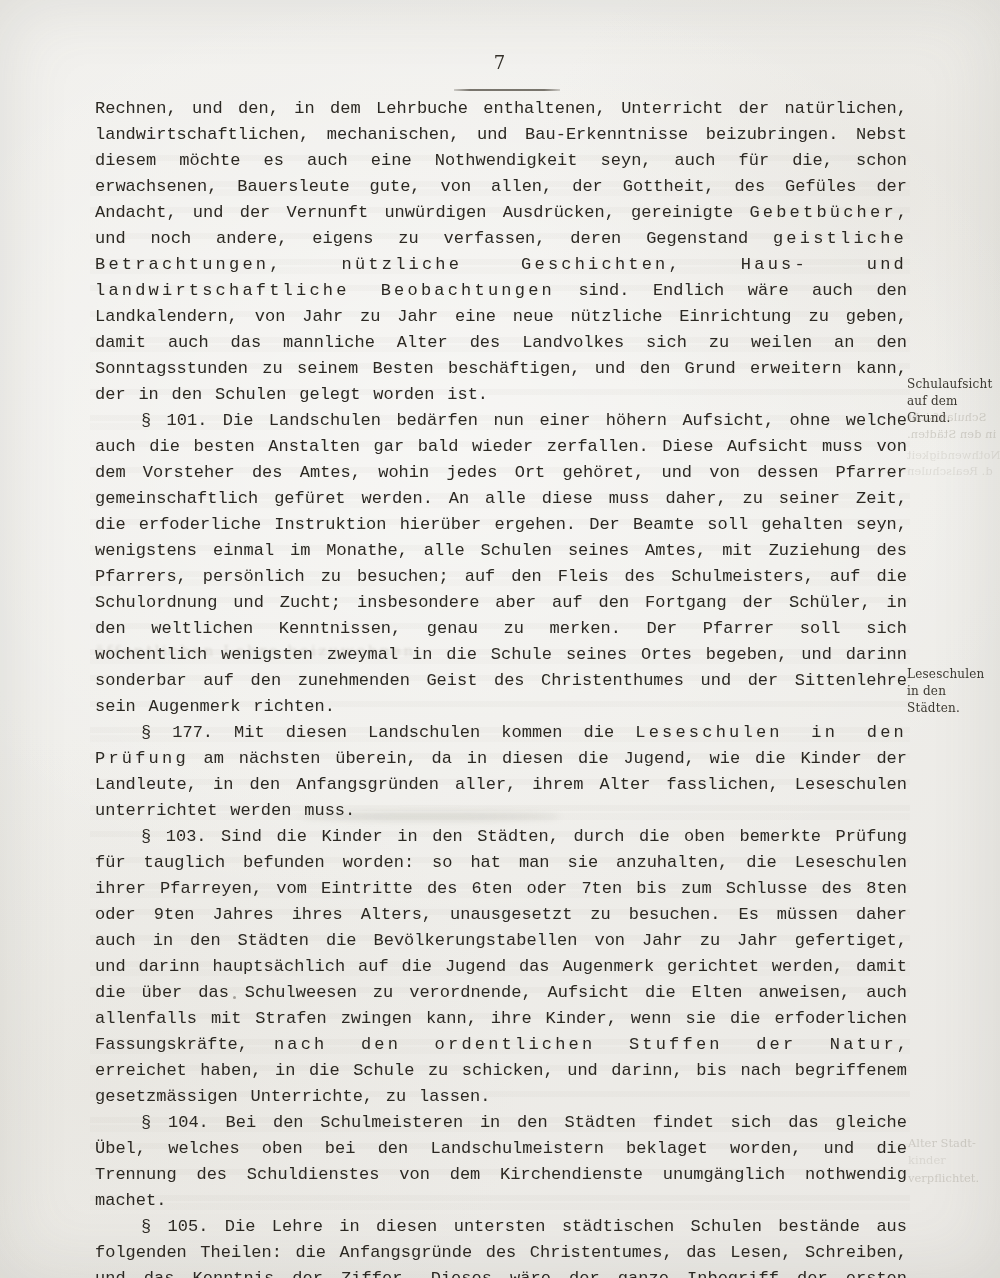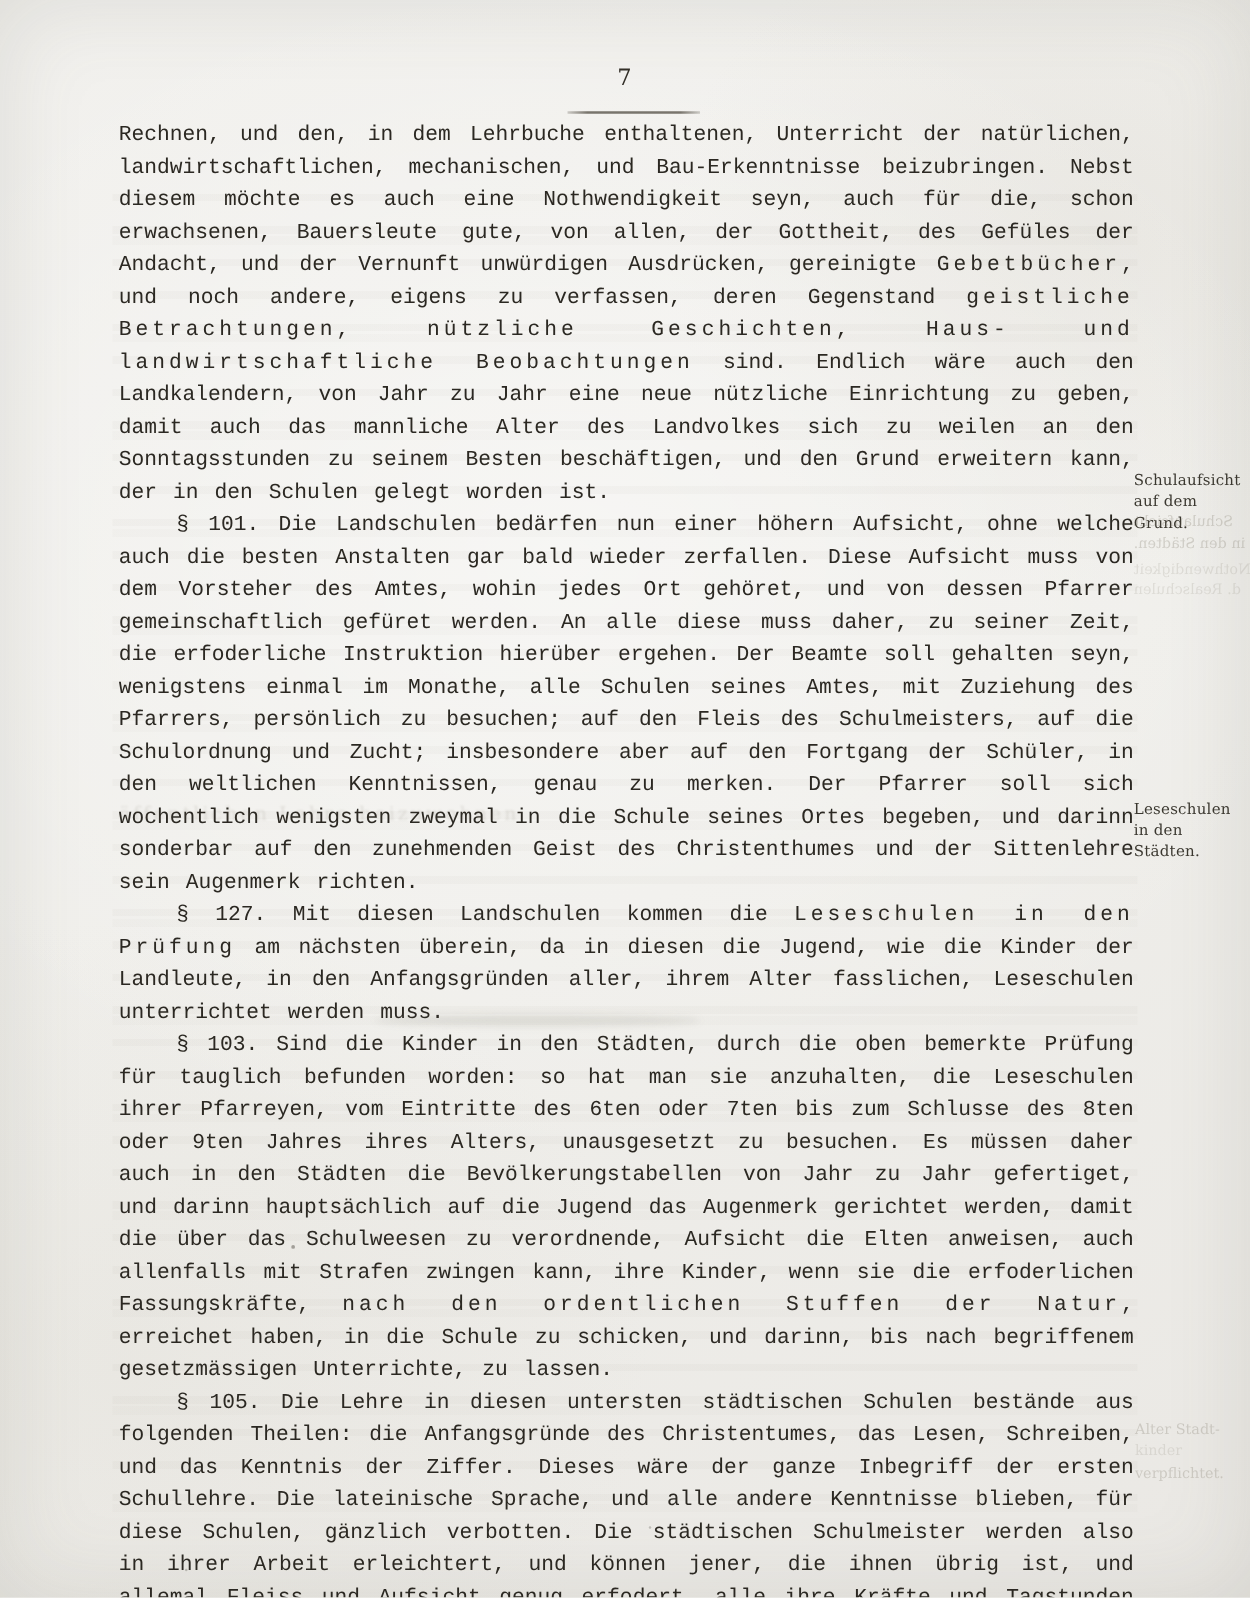--- a/index.html
+++ b/index.html
@@ -72,31 +72,32 @@
 <div class="page">
 
   <div class="bleed-stripes"></div>
 
   <div class="pageno">7</div>
   <div class="pageno-rule"></div>
 
   <main class="text-block" id="text-column">
       <p class="para"><span class="run">Rechnen, und den, in dem Lehrbuche enthaltenen, Unterricht der natürlichen, landwirtschaftlichen, mechanischen, und Bau-Erkenntnisse beizubringen.  Nebst diesem möchte es auch eine Nothwendigkeit seyn, auch für die, schon erwachsenen, Bauersleute gute, von allen, der Gottheit, des Gefüles der Andacht, und der Vernunft unwürdigen Ausdrücken, gereinigte </span><span class="sp">Gebetbücher</span><span class="run">, und noch andere, eigens zu verfassen, deren Gegenstand </span><span class="sp">geistliche Betrachtungen, nützliche Geschichten, Haus- und landwirtschaftliche Beobachtungen</span><span class="run"> sind.  Endlich wäre auch den Landkalendern, von Jahr zu Jahr eine neue nützliche Einrichtung zu geben, damit auch das mannliche Alter des Landvolkes sich zu weilen an den Sonntagsstunden zu seinem Besten beschäftigen, und den Grund erweitern kann, der in den Schulen gelegt worden ist.</span></p>
       <p class="para indent"><span class="run">§ 101.  Die Landschulen bedärfen nun einer höhern Aufsicht, ohne welche auch die besten Anstalten gar bald wieder zerfallen.  Diese Aufsicht muss von dem Vorsteher des Amtes, wohin jedes Ort gehöret, und von dessen Pfarrer gemeinschaftlich gefüret werden. An alle diese muss daher, zu seiner Zeit, die erfoderliche Instruktion hierüber ergehen.  Der Beamte soll gehalten seyn, wenigstens einmal im Monathe, alle Schulen seines Amtes, mit Zuziehung des Pfarrers, persönlich zu besuchen; auf den Fleis des Schulmeisters, auf die Schulordnung und Zucht; insbesondere aber auf den Fortgang der Schüler, in den weltlichen Kenntnissen, genau zu merken.  Der Pfarrer soll sich wochentlich wenigsten zweymal in die Schule seines Ortes begeben, und darinn sonderbar auf den zunehmenden Geist des Christenthumes und der Sittenlehre sein Augenmerk richten.</span></p>
-      <p class="para indent"><span class="run">§ 127.  Mit diesen Landschulen kommen die </span><span class="sp">Leseschulen in den Prüfung</span><span class="run"> am nächsten überein, da in diesen die Jugend, wie die Kinder der Landleute, in den Anfangsgründen aller, ihrem Alter fasslichen, Leseschulen unterrichtet werden muss.</span></p>
+      <p class="para indent"><span class="run">§ 177.  Mit diesen Landschulen kommen die </span><span class="sp">Leseschulen in den Prüfung</span><span class="run"> am nächsten überein, da in diesen die Jugend, wie die Kinder der Landleute, in den Anfangsgründen aller, ihrem Alter fasslichen, Leseschulen unterrichtet werden muss.</span></p>
       <p class="para indent"><span class="run">§ 103.  Sind die Kinder in den Städten, durch die oben bemerkte Prüfung für tauglich befunden worden: so hat man sie anzuhalten, die Leseschulen ihrer Pfarreyen, vom Eintritte des 6ten oder 7ten bis zum Schlusse des 8ten oder 9ten Jahres ihres Alters, unausgesetzt zu besuchen.  Es müssen daher auch in den Städten die Bevölkerungstabellen von Jahr zu Jahr gefertiget, und darinn hauptsächlich auf die Jugend das Augenmerk gerichtet werden, damit die über das Schulweesen zu verordnende, Aufsicht die Elten anweisen, auch allenfalls mit Strafen zwingen kann, ihre Kinder, wenn sie die erfoderlichen Fassungskräfte, </span><span class="sp">nach den ordentlichen Stuffen der Natur</span><span class="run">, erreichet haben, in die Schule zu schicken, und darinn, bis nach begriffenem gesetzmässigen Unterrichte, zu lassen.</span></p>
+      <p class="para indent"><span class="run">§ 104.  Bei den Schulmeisteren in den Städten findet sich das gleiche Übel, welches oben bei den Landschulmeistern beklaget worden, und die Trennung des Schuldienstes von dem Kirchendienste unumgänglich nothwendig machet.</span></p>
       <p class="para indent"><span class="run">§ 105.  Die Lehre in diesen untersten städtischen Schulen bestände aus folgenden Theilen: die Anfangsgründe des Christentumes, das Lesen, Schreiben, und das Kenntnis der Ziffer. Dieses wäre der ganze Inbegriff der ersten Schullehre.  Die lateinische Sprache, und alle andere Kenntnisse blieben, für diese Schulen, gänzlich verbotten.  Die städtischen Schulmeister werden also in ihrer Arbeit erleichtert, und können jener, die ihnen übrig ist, und allemal Fleiss und Aufsicht genug erfodert, alle ihre Kräfte und Tagstunden widmen.</span></p>
       <p class="para indent"><span class="run">§ 106.  Die Lehrweise ist hier eben die, welche schon oben vorgekommen, und von den ebendaselbst benannten Schulbüchern werden der kleine Katechismus, das a. b. c. und Rechnungsbüchlein, und die gestochenen Vorschriften zum Nachschreiben hier eben mässig gebrauchet.</span></p>
     </main>
 
   <aside class="margin-note" id="mn1" style="top: 376px;">
     <div>Schulaufsicht</div>
     <div>auf dem Grund.</div>
   </aside>
-  <aside class="margin-note" id="mn2" style="top: 639px;">
+  <aside class="margin-note" id="mn2" style="top: 666px;">
     <div>Leseschulen</div>
     <div>in den Städten.</div>
   </aside>
 
   <div class="ghost mirror" id="g0" style="top: 410px; left: 907px;">Schulaufsicht</div>
   <div class="ghost mirror" id="g1" style="top: 427px; left: 907px;">in den Städten.</div>
   <div class="ghost mirror faint2" id="g2" style="top: 448px; left: 907px;">Nothwendigkeit</div>
   <div class="ghost mirror faint2" id="g3" style="top: 464px; left: 907px;">d. Realschulen</div>
   <div class="ghost" id="g4" style="top: 1136px; left: 908px;">Alter Stadt-</div>
   <div class="ghost faint2" id="g5" style="top: 1153px; left: 908px;">kinder</div>

